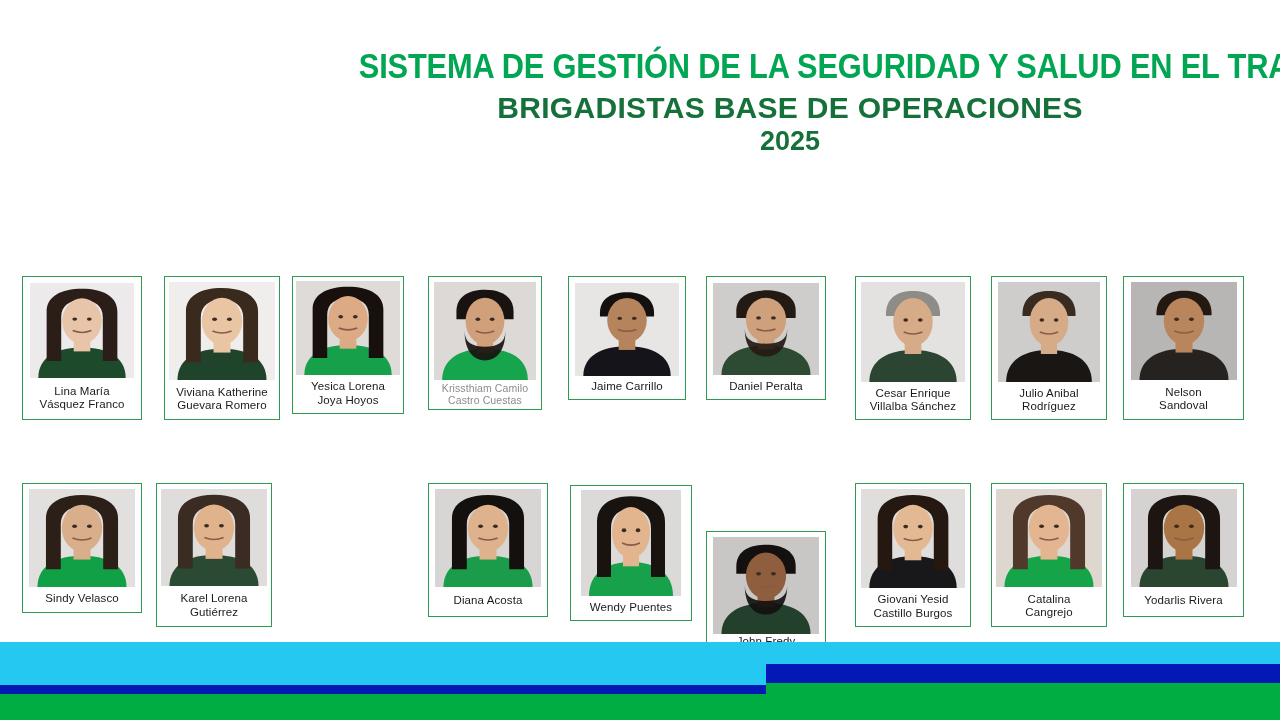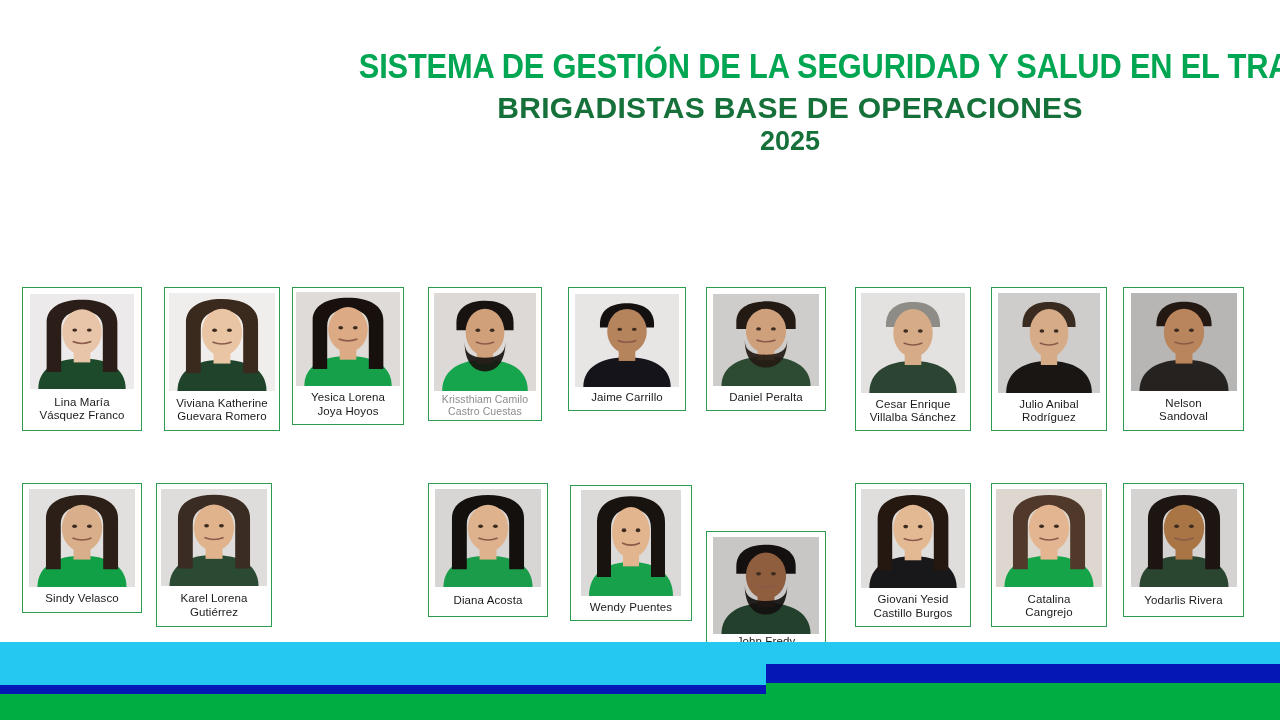--- a/index.html
+++ b/index.html
@@ -56,21 +56,21 @@
   #title-line3 {
     margin-top:3px;
     font-weight:700;
     font-size:27px;
     line-height:1.05;
     color:#15703a;
   }
 
   
   .grid-row { position:absolute; left:0; width:1280px; }
-  #row-1 { top:287px; height:150px;padding-left:20px; }
+  #row-1 { top:276px; height:150px;padding-left:20px; }
   #row-2 { top:483px; height:150px; }
 
   .card {
     position:absolute;
     border:1.3px solid #2e9c4f;
     background:#ffffff;
     display:flex;
     flex-direction:column;
     align-items:center;
     overflow:hidden;

